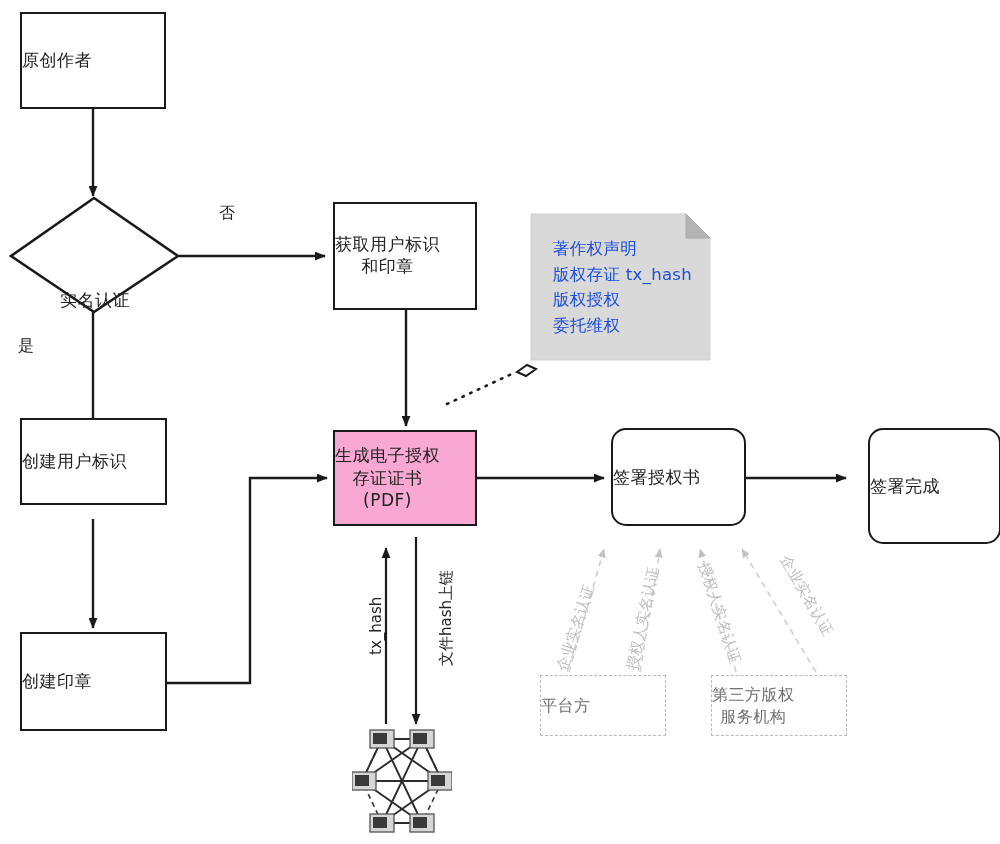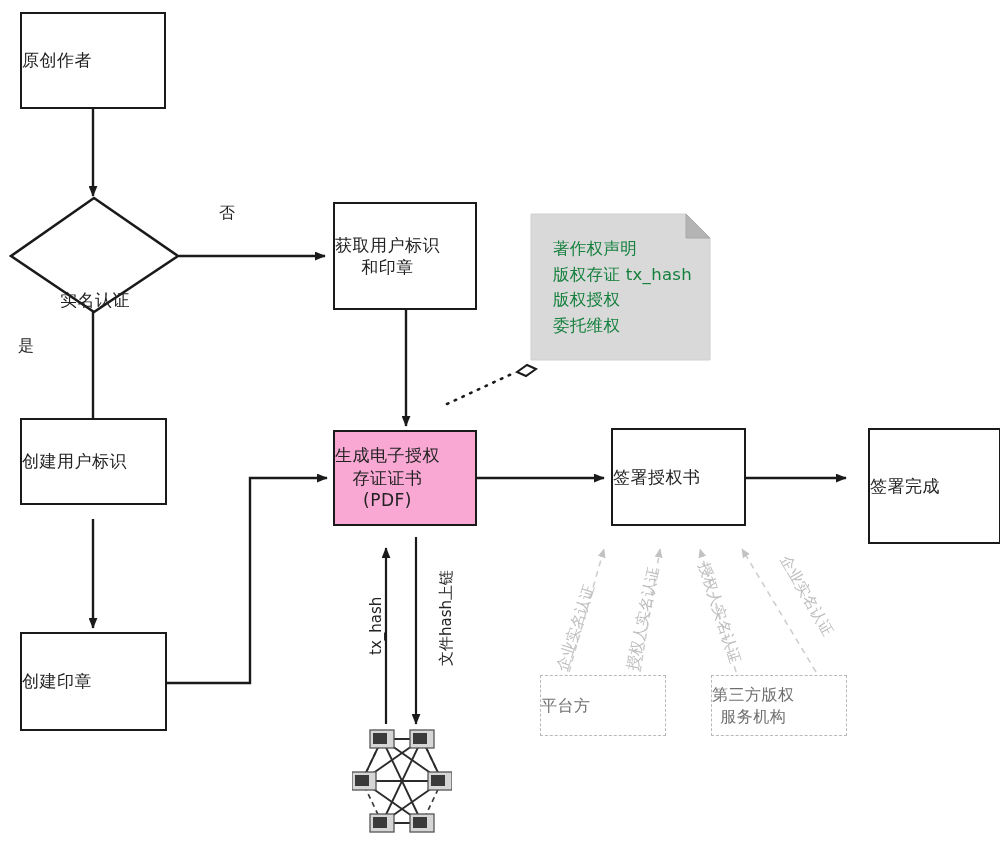--- a/index.html
+++ b/index.html
@@ -34,21 +34,21 @@
     color: #222222;
     font-size: 17px;
     line-height: 1.32;
     letter-spacing: 0.5px;
   }
   .box {
     border: 2.5px solid #1a1a1a;
     background: #ffffff;
   }
   .box-round {
-    border-radius: 0;
+    border-radius: 15px;
   }
   .box-shaded {
     background: #f9a8d4;
   }
   .dashed-box {
     border: 1.6px dashed #b9b9b9;
     background: #ffffff;
     color: #6f6f6f;
     font-size: 16px;
   }
@@ -76,21 +76,21 @@
   }
   .glabel {
     position: absolute;
     color: #bdbdbd;
     font-size: 15px;
     white-space: nowrap;
     transform-origin: left top;
   }
   .note {
     position: absolute;
-    color: #15803d;
+    color: #1d4ed8;
     font-size: 16.5px;
     line-height: 1.55;
     letter-spacing: 0.3px;
     border-radius: 11px;
   }
   .note-text {
     position: absolute;
     left: 22px;
     top: 22px;
     white-space: pre-line;
@@ -149,21 +149,21 @@
   </svg>
 
   <div class="node box" style="left:20px; top:12px; width:146px; height:97px;">
     <span>原创作者</span>
   </div>
 
   <div class="diamond-label" style="left:11px; top:198px; width:168px; height:114px;">
     <span>实名认证</span>
   </div>
 
-  <div class="node box" style="left:333px; top:202px; width:144px; height:108px; white-space:pre-line;">
+  <div class="node box" style="left:333px; top:202px; width:144px; height:108px; white-space:pre-line;font-family:Liberation Serif, serif;">
     <span>获取用户标识
 和印章</span>
   </div>
 
   <div class="node box" style="left:20px; top:418px; width:147px; height:87px;">
     <span>创建用户标识</span>
   </div>
 
   <div class="node box" style="left:20px; top:632px; width:147px; height:99px;">
     <span>创建印章</span>

